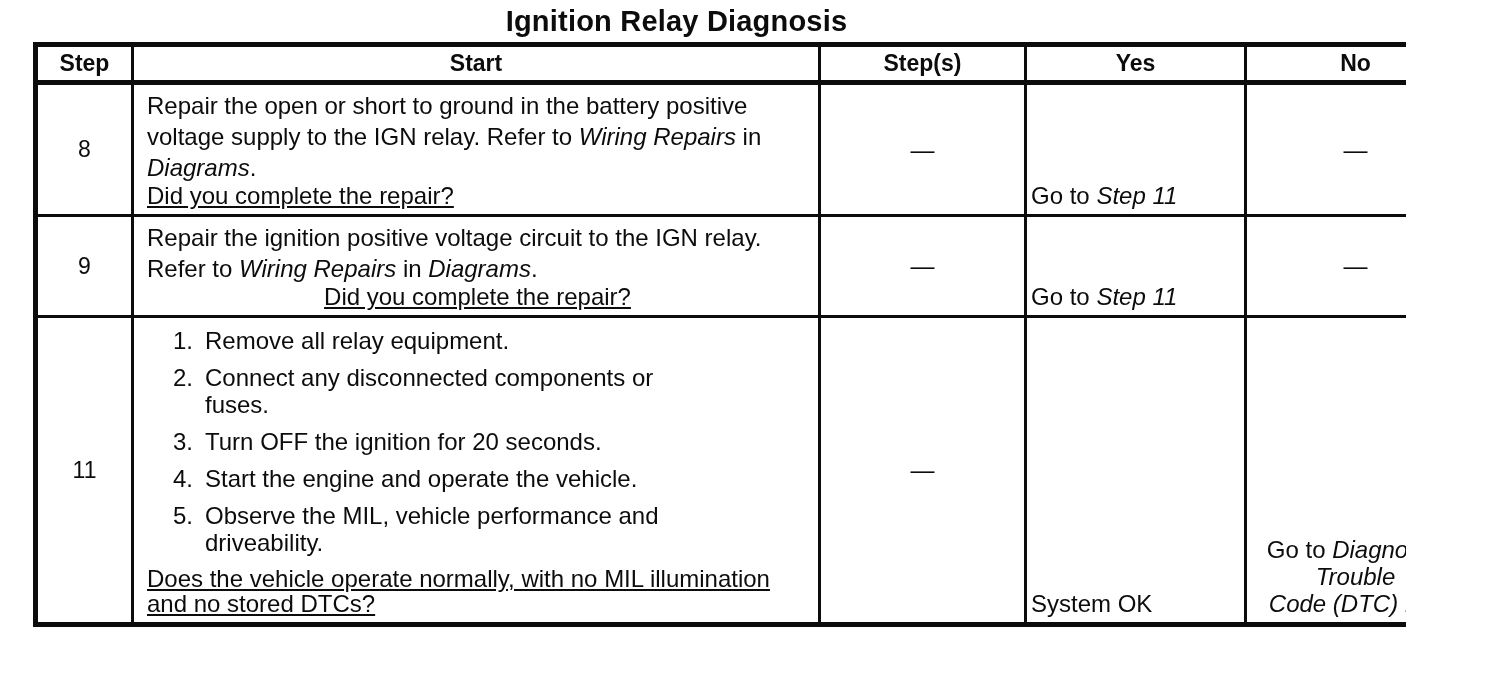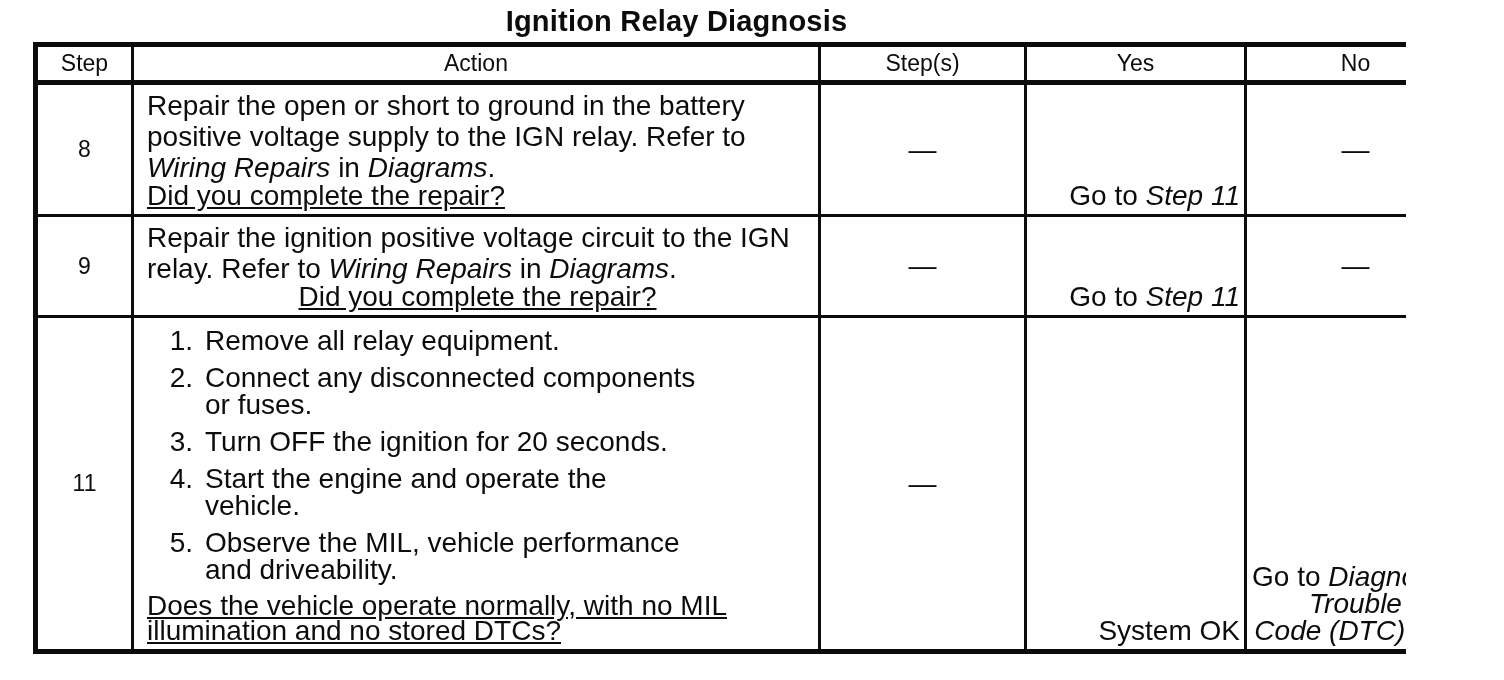--- a/index.html
+++ b/index.html
@@ -25,46 +25,46 @@
     border:5px solid #0c0c0c;
   }
   col.c-step{width:97px;}
   col.c-action{width:687px;}
   col.c-value{width:206px;}
   col.c-yes{width:220px;}
   col.c-no{width:221px;}
   th,td{border:3px solid #0c0c0c;}
   thead tr{height:38px;}
   th{
-    font-size:23px;font-weight:normal;text-align:center;vertical-align:middle;
+    font-size:23px;font-weight:bold;text-align:center;vertical-align:middle;
     border-bottom-width:5px;padding:0;
   }
   tr.row-0{height:126px;}
   tr.row-1{height:99px;}
   tr.row-2{height:77px;}
   tr.row-3{height:269px;}
-  td{font-size:28px;}
+  td{font-size:24px;}
   td.step{
     text-align:center;vertical-align:middle;font-size:23px;padding:0;
   }
   td.action{vertical-align:top;padding:3px 10px 4px 13px;}
   .action-inner{display:flex;flex-direction:column;}
   .row-0 .action-inner{min-height:114px;}
   .row-1 .action-inner{min-height:87px;align-items:center;}
   .row-2 .action-inner{min-height:65px;}
   .row-3 .action-inner{min-height:256px;}
   .para{margin:2px 0 0 0;line-height:31px;}
   .question{margin:0;margin-top:auto;line-height:25px;padding-bottom:2px;text-decoration:underline;}
   .num-list{margin-top:6px;}
   .num-item{display:flex;margin-bottom:10px;line-height:27px;}
   .num{width:58px;flex:0 0 58px;text-align:right;padding-right:12px;box-sizing:border-box;}
   .num-text{max-width:500px;}
   td.value{text-align:center;vertical-align:middle;padding:0;}
   td.yes{
-    text-align:right;vertical-align:bottom;padding:0 4px 5px 4px;line-height:26px;
+    text-align:left;vertical-align:bottom;padding:0 4px 5px 4px;line-height:26px;
   }
   td.no{text-align:center;padding:0 4px;vertical-align:middle;}
   td.no.txt{vertical-align:bottom;padding-bottom:5px;line-height:27px;}
   i{font-style:italic;}
 </style>
 </head>
 <body>
 
 <div class="page">
   <div class="title">Ignition Relay Diagnosis</div>
@@ -73,21 +73,21 @@
     <colgroup>
       <col class="c-step">
         <col class="c-action">
         <col class="c-value">
         <col class="c-yes">
         <col class="c-no">
     </colgroup>
     <thead>
       <tr>
         <th>Step</th>
-        <th>Action</th>
+        <th>Start</th>
         <th>Step(s)</th>
         <th>Yes</th>
         <th>No</th>
       </tr>
     </thead>
     <tbody>
         <tr class="row-0">
       <td class="step">8</td>
       <td class="action">
         <div class="action-inner">

